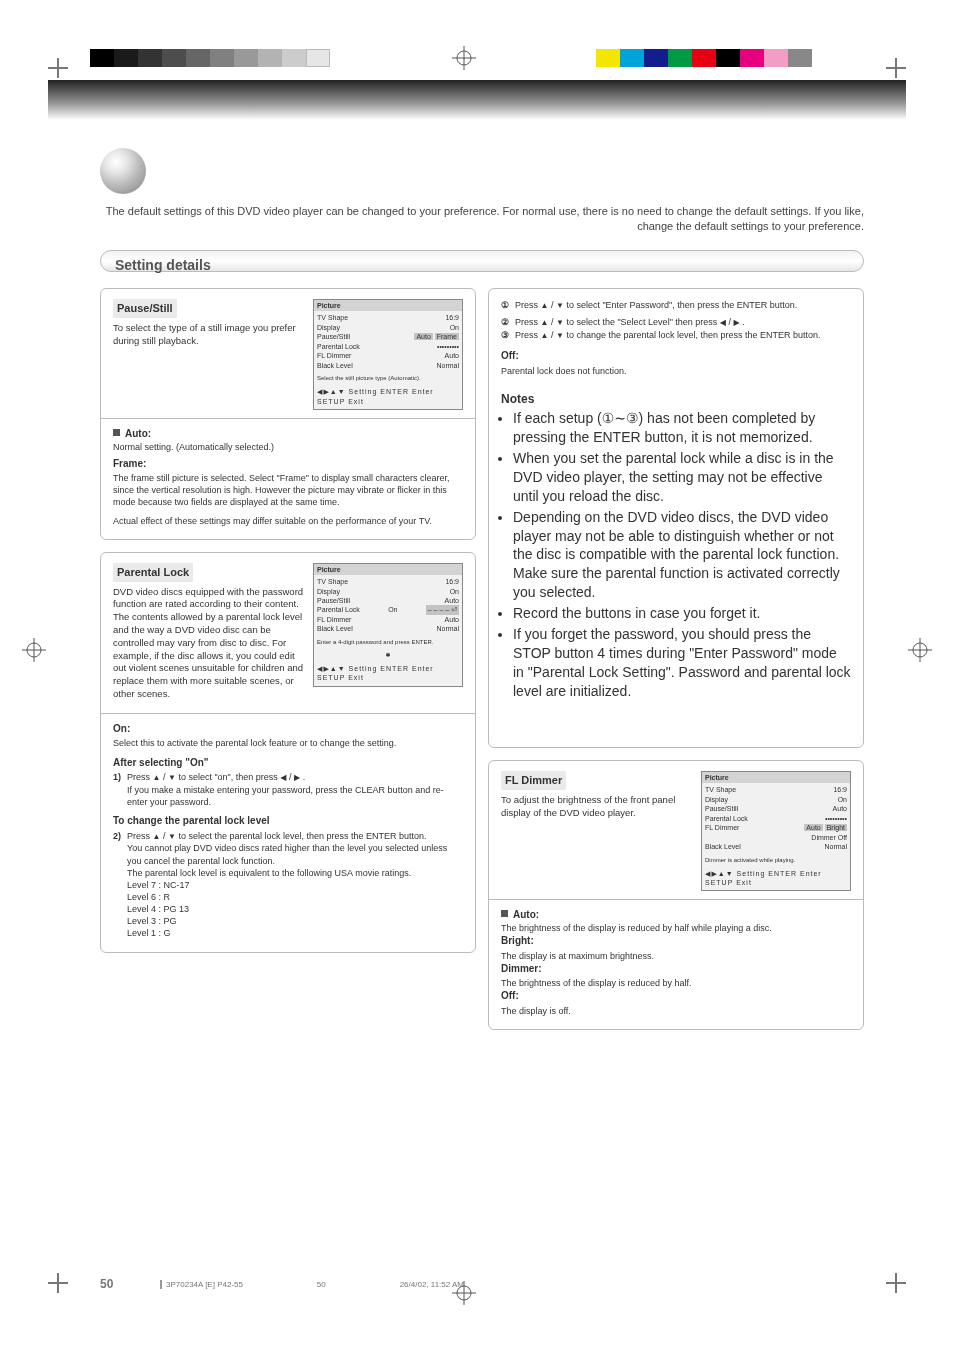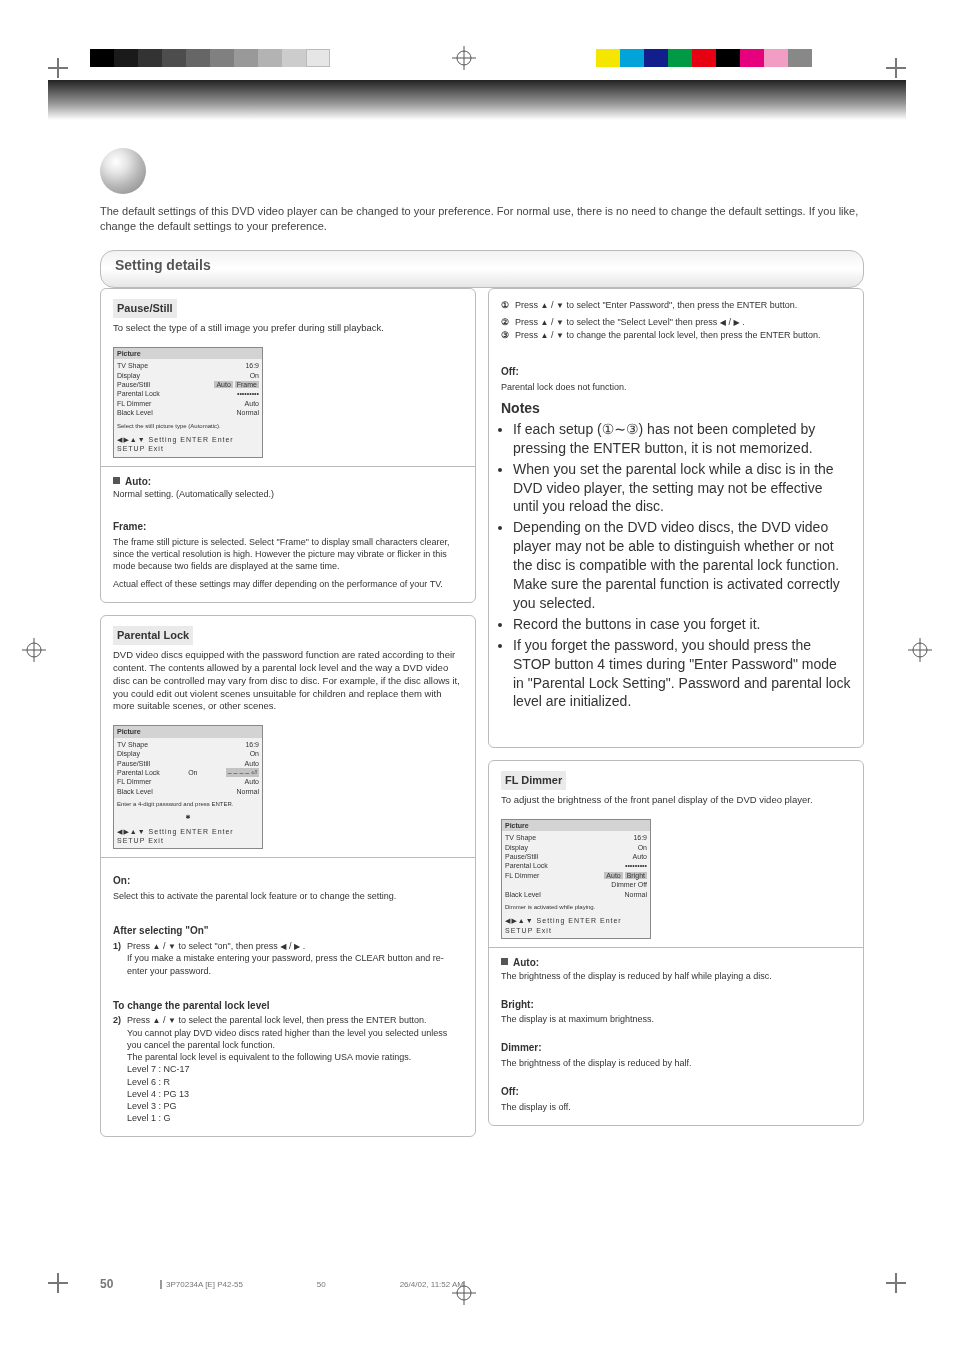--- a/index.html
+++ b/index.html
@@ -38,44 +38,44 @@
     width: 46px; height: 46px; border-radius: 50%;
     background: radial-gradient(circle at 35% 30%, #fff 0%, #e6e6e6 25%, #b8b8b8 55%, #808080 100%);
     position: absolute; top: 8px; left: 0;
   }
   .page-title {
     position: absolute; left: 64px; top: 2px;
     font-size: 26px; font-weight: bold; color: #666;
   }
   .page-subtitle {
     position: absolute; left: 0; top: 64px; right: 0;
-    font-size: 11px; line-height: 1.35; color: #444;
+    font-size: 11px; line-height: 1.35; color: #444; text-align: right;
   }
 
   
   .section-banner {
     position: absolute; left: 0; top: 110px; right: 0;
-    height: 38px;
+    height: 22px;
     border: 1px solid #bbb;
     border-radius: 14px;
     background: linear-gradient(to bottom, #f2f2f2 0%, #fff 50%, #e6e6e6 100%);
     padding: 6px 14px;
     font-size: 14px; font-weight: bold; color: #555;
   }
 
   .cols { position: absolute; left: 0; right: 0; top: 148px; display: flex; gap: 12px; }
   .col { flex: 1; display: flex; flex-direction: column; gap: 12px; }
 
   .panel {
     border: 1px solid #bbb; border-radius: 6px;
     padding: 10px 12px 12px 12px;
     font-size: 10px; color: #333; line-height: 1.35;
     position: relative;
   }
-  .panel-head { display: flex; gap: 8px; align-items: flex-start; flex-direction: column; }
+  .panel-head { display: flex; gap: 8px; align-items: flex-start; }
   .panel-head-text { flex: 1; }
   .opt-title {
     background: #eaeaea; font-weight: bold; font-size: 11px;
     padding: 2px 4px; display: inline-block; margin-bottom: 4px;
   }
   .opt-desc { font-size: 9.5px; margin-bottom: 4px; }
 
   .osd {
     width: 150px; border: 1px solid #888; font-size: 7px;
     background: #f1f1f1; color: #333;
@@ -83,24 +83,24 @@
   .osd .osd-title { background: #d3d3d3; padding: 1px 3px; font-weight: bold; font-size: 7px; }
   .osd .osd-body { padding: 2px 3px; }
   .osd .sel { background: #c3c3c3; padding: 0 2px; }
   .osd .row { display: flex; justify-content: space-between; padding: 0 0; }
   .osd .help { font-size: 6px; padding: 2px 3px 3px 3px; color: #333; }
   .osd .arrows { font-size: 7px; letter-spacing: 1px; }
 
   .divider { border-top: 1px solid #bbb; margin: 8px -12px; }
 
   .bullet-sq { width: 7px; height: 7px; background: #555; display: inline-block; margin-right: 5px; vertical-align: 1px; }
-  .sub-h { font-weight: bold; font-size: 10px; margin-bottom: 2px; margin-top: 16px; }
+  .sub-h { font-weight: bold; font-size: 10px; margin-bottom: 2px; }
   .smalltext { font-size: 9px; }
   .step-num { font-weight: bold; display: inline-block; width: 14px; }
-  .notes-h { font-weight: bold; font-size: 14px; margin-top: 6px; }
+  .notes-h { font-weight: bold; font-size: 12px; margin-top: 14px; }
   ul.notes { margin: 2px 0 0 12px; font-size: 14px; }
   ul.notes li { margin-bottom: 2px; }
 
   .tri { font-size: 8px; }
 
   .page-num { position: absolute; left: 0; bottom: -50px; font-size: 12px; font-weight: bold; color: #777; }
   .footer-line { position: absolute; left: 60px; right: 400px; bottom: -48px; font-size: 8px; color: #777; display:flex; justify-content:space-between;}
   .footer-line span:first-child { border-left: 2px solid #999; padding-left: 4px;}
 
   .reg-cross { position:absolute; }
@@ -221,21 +221,21 @@
             <div class="help arrows">◀▶▲▼  Setting        ENTER  Enter  SETUP  Exit</div>
           </div>
         </div>
         <div class="divider"></div>
         <div><span class="bullet-sq"></span><span class="sub-h">Auto:</span></div>
         <div class="smalltext">Normal setting. (Automatically selected.)</div>
         <div style="height:4px"></div>
         <div class="sub-h">Frame:</div>
         <div class="smalltext">The frame still picture is selected. Select "Frame" to display small characters clearer, since the vertical resolution is high. However the picture may vibrate or flicker in this mode because two fields are displayed at the same time.</div>
         <div style="height:6px"></div>
-        <div class="smalltext">Actual effect of these settings may differ depending on the performance of your TV.</div>
+        <div class="smalltext">Actual effect of these settings may differ suitable on the performance of your TV.</div>
       </div>
 
       <div class="panel">
         <div class="panel-head">
           <div class="panel-head-text">
             <span class="opt-title">Parental Lock</span>
             <div class="opt-desc">DVD video discs equipped with the password function are rated according to their content. The contents allowed by a parental lock level and the way a DVD video disc can be controlled may vary from disc to disc. For example, if the disc allows it, you could edit out violent scenes unsuitable for children and replace them with more suitable scenes, or other scenes.</div>
           </div>
           <div class="osd">
             <div class="osd-title">Picture</div>

